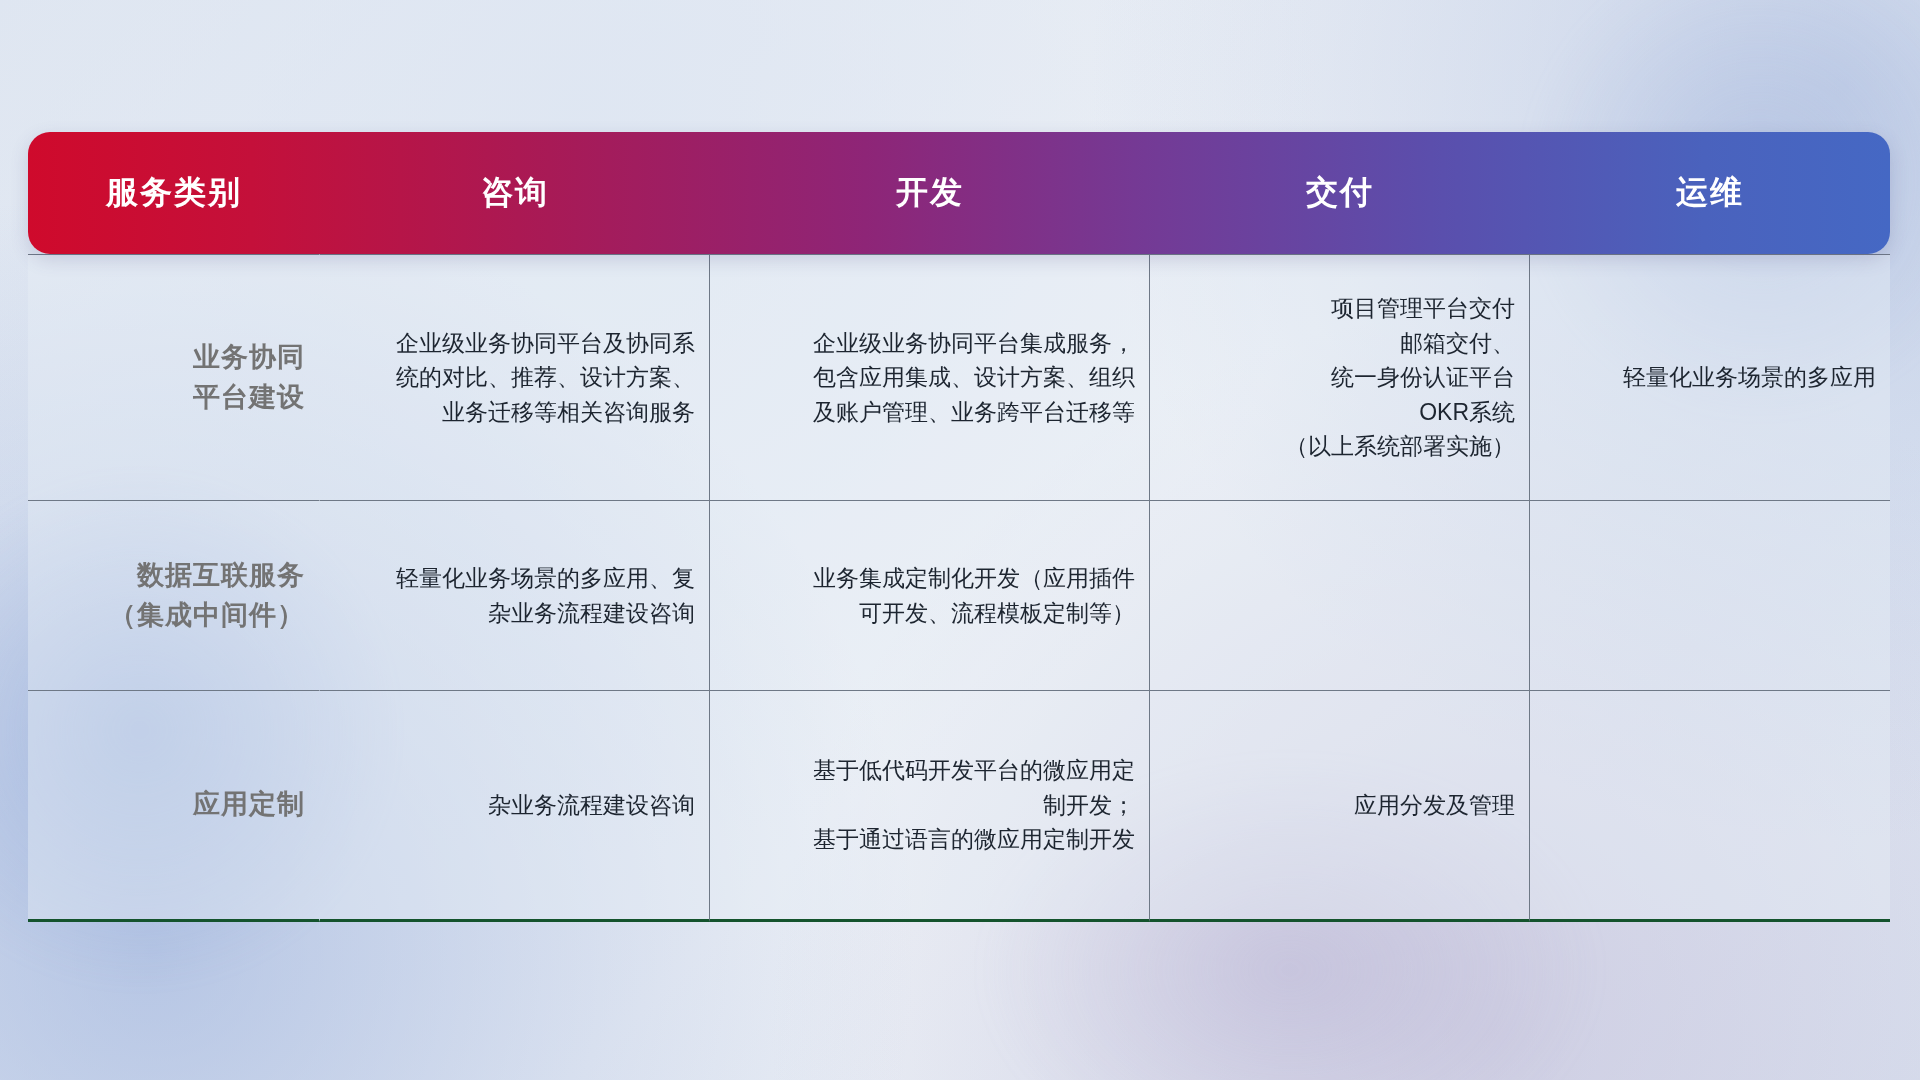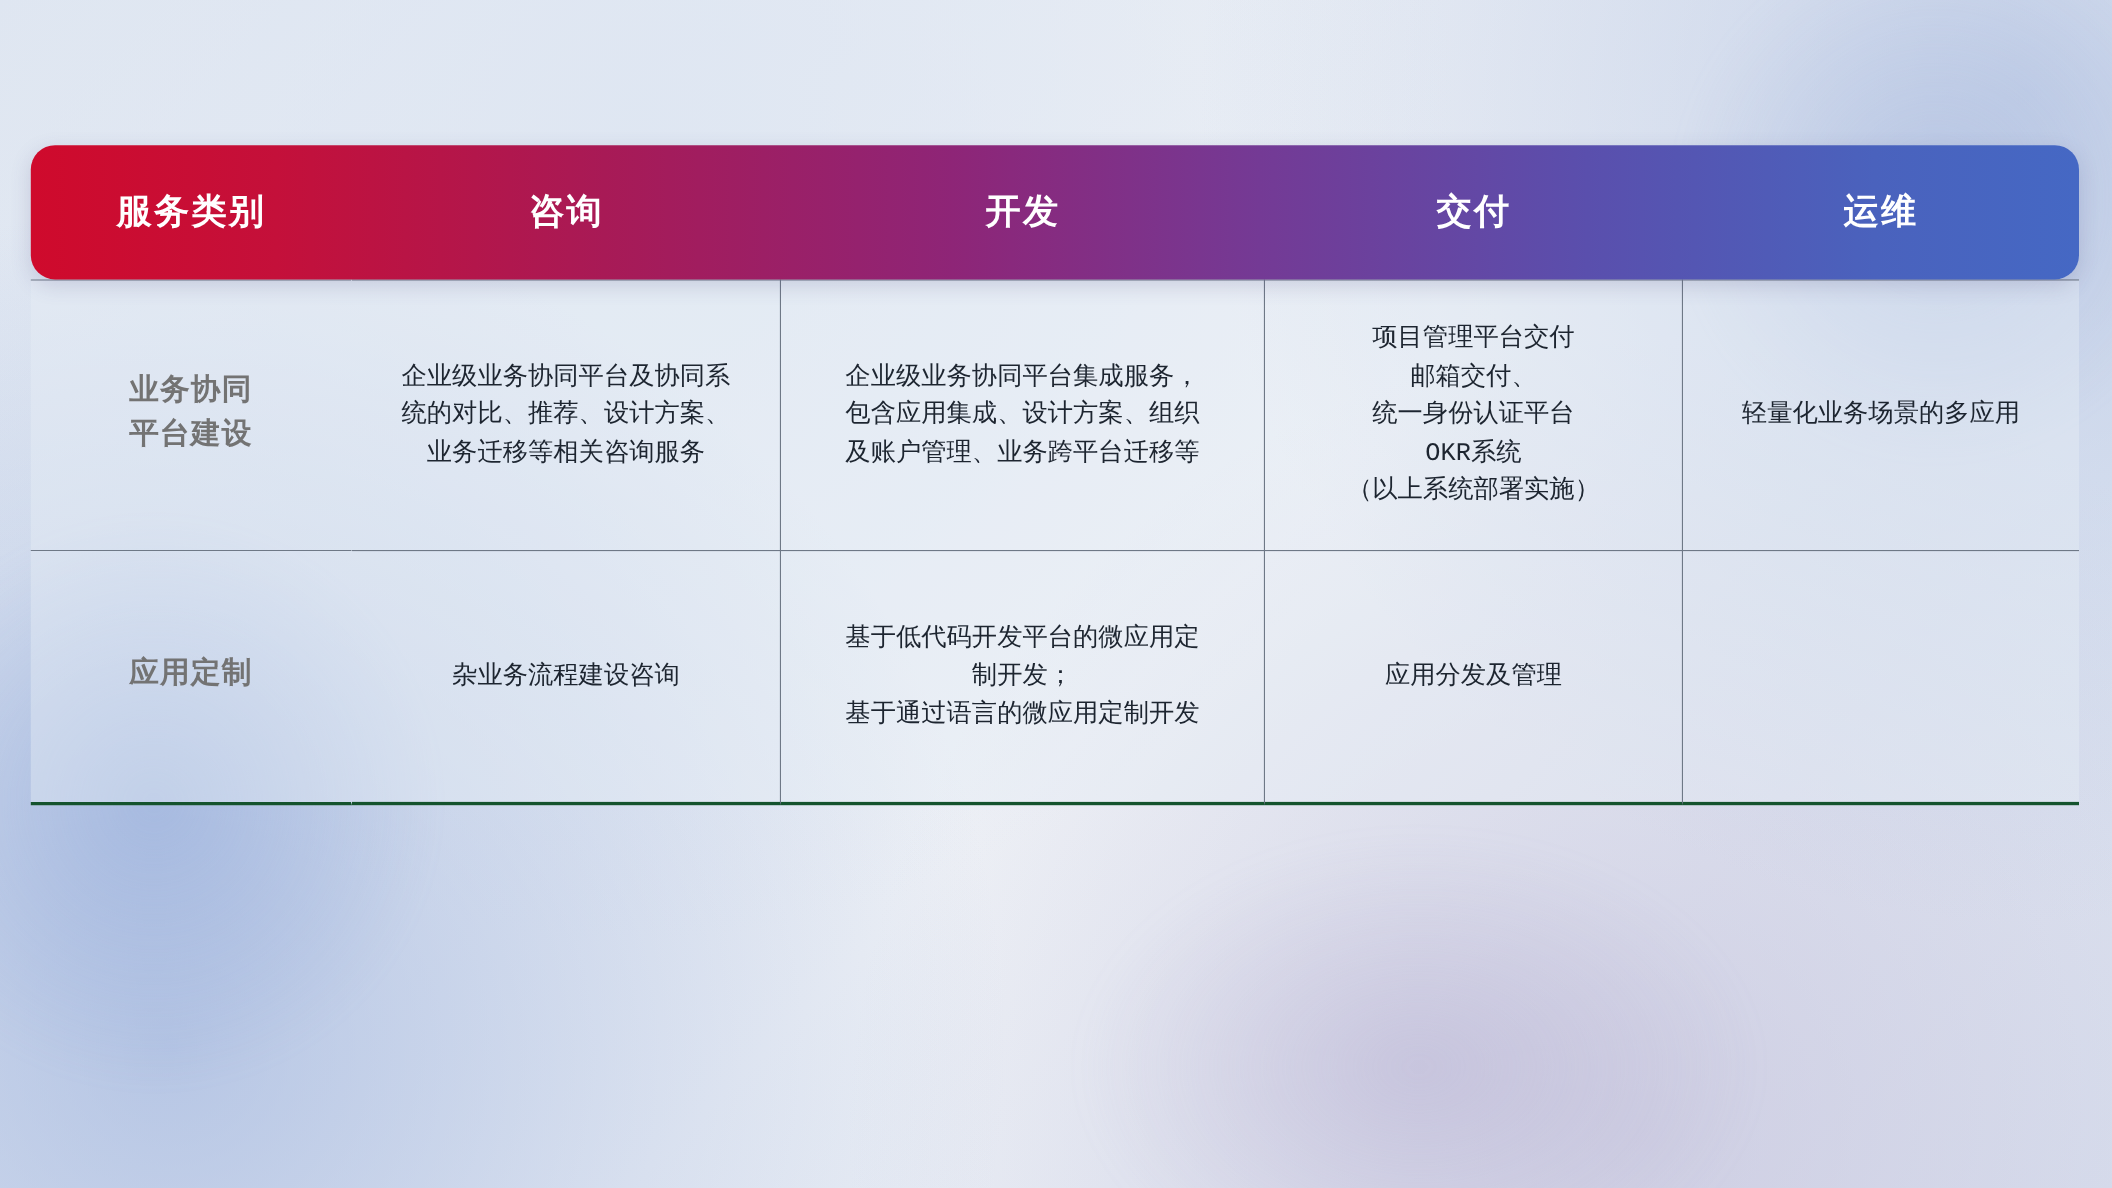--- a/index.html
+++ b/index.html
@@ -51,21 +51,20 @@
     background: radial-gradient(ellipse, rgba(170,160,200,0.35) 0%, rgba(170,160,200,0) 70%);
     filter: blur(14px);
   }
 
   
   .table-wrap {
     position: absolute;
     left: 28px;
     top: 132px;
     width: 1862px;
-    font-family: Liberation Mono, monospace;
   }
 
   table.matrix {
     width: 100%;
     border-collapse: separate;
     border-spacing: 0;
     table-layout: fixed;
   }
 
   
@@ -104,21 +103,21 @@
   }
 
   
   tbody td {
     background: rgba(232,238,246,0.42);
     border-top: 1px solid #6e7886;
     border-right: 1px solid #6e7886;
     color: #1d2530;
     font-size: 23px;
     line-height: 1.5;
-    text-align: center;
+    text-align: right;
     vertical-align: middle;
     padding: 18px 14px;
   }
   tbody tr td:first-child {
     border-right: 1px solid transparent;
   }
   tbody tr td:last-child {
     border-right: none;
   }
   tbody tr:last-child td {
@@ -185,20 +184,30 @@
         <td class="cell-text">企业级业务协同平台集成服务，
 包含应用集成、设计方案、组织
 及账户管理、业务跨平台迁移等</td>
         <td class="cell-text">项目管理平台交付
 邮箱交付、
 统一身份认证平台
 OKR系统
 （以上系统部署实施）</td>
         <td class="cell-text">轻量化业务场景的多应用</td>
       </tr>
+      <tr class="r2">
+        <td class="rowhead cell-text">数据互联服务
+（集成中间件）</td>
+        <td class="cell-text">轻量化业务场景的多应用、复
+杂业务流程建设咨询</td>
+        <td class="cell-text">业务集成定制化开发（应用插件
+可开发、流程模板定制等）</td>
+        <td class="cell-text"></td>
+        <td class="cell-text"></td>
+      </tr>
       <tr class="r3">
         <td class="rowhead cell-text">应用定制</td>
         <td class="cell-text">杂业务流程建设咨询</td>
         <td class="cell-text">基于低代码开发平台的微应用定
 制开发；
 基于通过语言的微应用定制开发</td>
         <td class="cell-text">应用分发及管理</td>
         <td class="cell-text"></td>
       </tr>
     </tbody>

